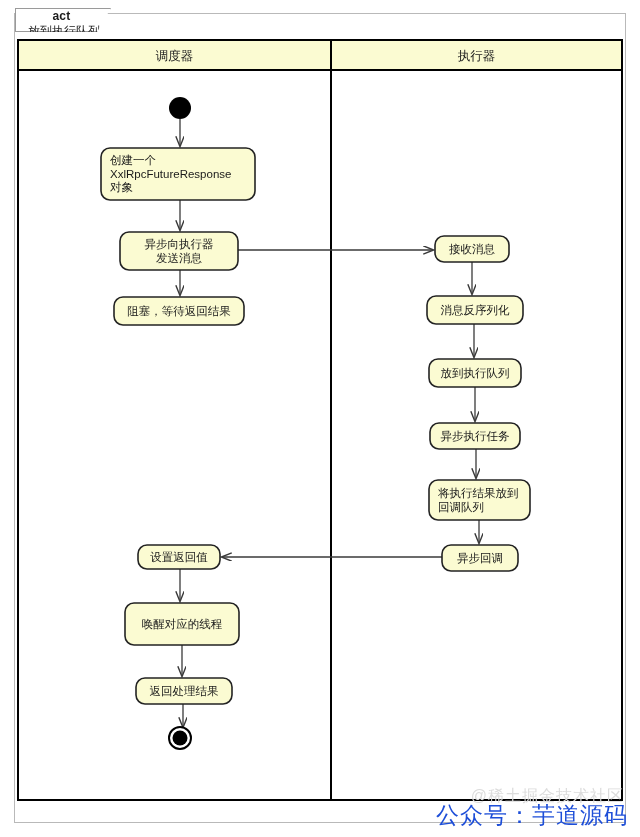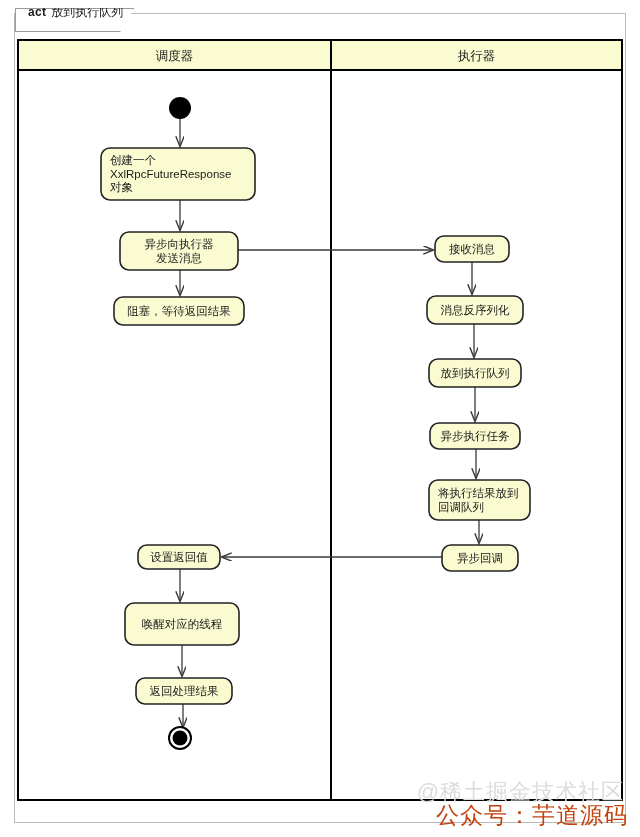--- a/index.html
+++ b/index.html
@@ -42,20 +42,21 @@
     background: #ffffff;
     border: 1px solid #9a9a9a;
     border-bottom-right-radius: 0;
     display: flex;
     align-items: center;
     font-size: 12px;
     color: #1b1b1b;
     box-sizing: border-box;
     z-index: 6;
     clip-path: polygon(0 0, 100% 0, calc(100% - 14px) 100%, 0 100%);
+    flex-direction: column;
   }
   .frame-tab .tab-kw {
     font-weight: bold;
     margin-right: 5px;
     letter-spacing: 0.3px;
   }
   .frame-tab .tab-name {
     font-weight: normal;
   }
   
@@ -74,34 +75,34 @@
   }
   .lane-label {
     font-family: "Liberation Sans", "DejaVu Sans", sans-serif;
     font-size: 12.5px;
     fill: #1a1a1a;
   }
   .wm-gray {
     position: absolute;
     right: 16px;
     bottom: 30px;
-    font-size: 22px;
+    font-size: 16px;
     color: #dcdcdc;
     letter-spacing: 1px;
     white-space: nowrap;
     z-index: 7;
     pointer-events: none;
     font-family: "Liberation Sans", "DejaVu Sans", sans-serif;
   }
   .wm-red {
     position: absolute;
     right: 12px;
     bottom: 6px;
     font-size: 23px;
-    color: #c2410c;
+    color: #1d4ed8;
     letter-spacing: 1px;
     white-space: nowrap;
     z-index: 8;
     pointer-events: none;
     font-family: "Liberation Sans", "DejaVu Sans", sans-serif;
   }
 </style>
 </head>
 <body>
 

